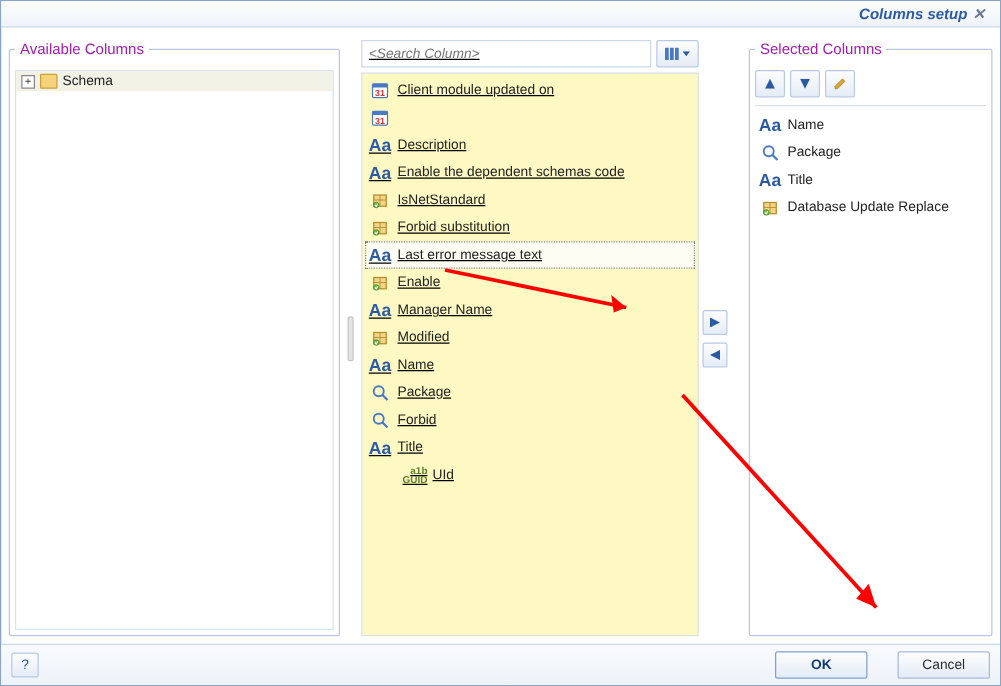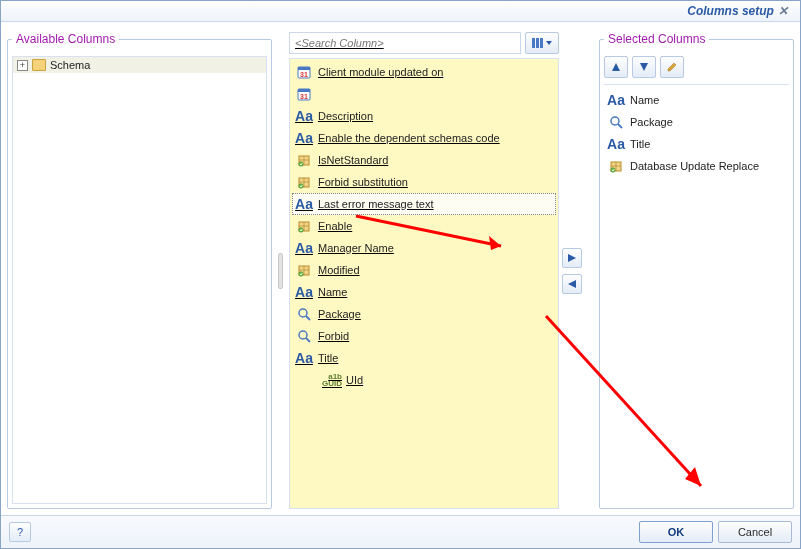--- a/index.html
+++ b/index.html
@@ -26,21 +26,21 @@
   .list-item.selected { border: 1px dotted #888; background: #fdfdf3; padding: 2px 3px;}
   .icon { width: 16px; height: 16px; display: inline-flex; align-items: center; justify-content: center; flex-shrink:0;}
   .ico-aa { color:#2b5aa5; font-weight:bold; font-size:14px; }
   .ico-guid { color:#5a7d2e; font-size:8px; font-weight:bold; line-height:7px; text-align:right;margin-left:28px;}
   .sel-toolbar { display: flex; gap: 4px; padding-bottom: 6px; }
   .tb-btn { width: 24px; height: 22px; border: 1px solid #b8c9e2; background: linear-gradient(#fdfdfd,#e4ecf7); border-radius: 2px; display: flex; align-items: center; justify-content: center; cursor: pointer; color:#2b5aa5;}
   .move-rail { position: absolute; right: -24px; top: 0; bottom: 0; width: 22px; display: flex; flex-direction: column; align-items: center; justify-content: center; gap: 6px; }
   .move-btn { width: 20px; height: 20px; border: 1px solid #b8c9e2; background: linear-gradient(#fdfdfd,#e4ecf7); border-radius: 2px; display: flex; align-items: center; justify-content: center; cursor: pointer; color:#2b5aa5;}
   .footer { border-top: 1px solid #c9d6ea; padding: 5px 8px; display: flex; justify-content: space-between; align-items: center; background:linear-gradient(#f8fafd,#eef3fa);}
   .help-btn { width: 22px; height: 20px; border: 1px solid #b8c9e2; background: linear-gradient(#fdfdfd,#e4ecf7); border-radius: 2px; display:flex;align-items:center;justify-content:center; color:#2b5aa5; cursor:pointer;}
-  .footer-right { display: flex; gap: 5px; }
+  .footer-right { display: flex; gap: 24px; }
   .btn { min-width: 74px; height: 22px; border: 1px solid #a8bad6; background: linear-gradient(#fdfdfd,#e4ecf7); border-radius: 2px; display: flex; align-items: center; justify-content: center; color: #2b2b2b; cursor: pointer; font-size:11px;}
   .btn.primary { border-color:#7fa0d0; font-weight:bold; color:#103a7c;}
   .sel-list { border-top: 1px solid #d7e1f0; margin-top:0; padding-top:4px;}
   .arrow { position: absolute; pointer-events: none; }
   .splitter { width:5px; background:transparent; position:relative;}
   .splitter .grip{position:absolute; top:50%; left:0; width:5px; height:36px; transform:translateY(-50%); background:#e3e3e3; border:1px solid #c7c7c7; border-radius:2px;}
 </style>
 </head>
 <body>
 

